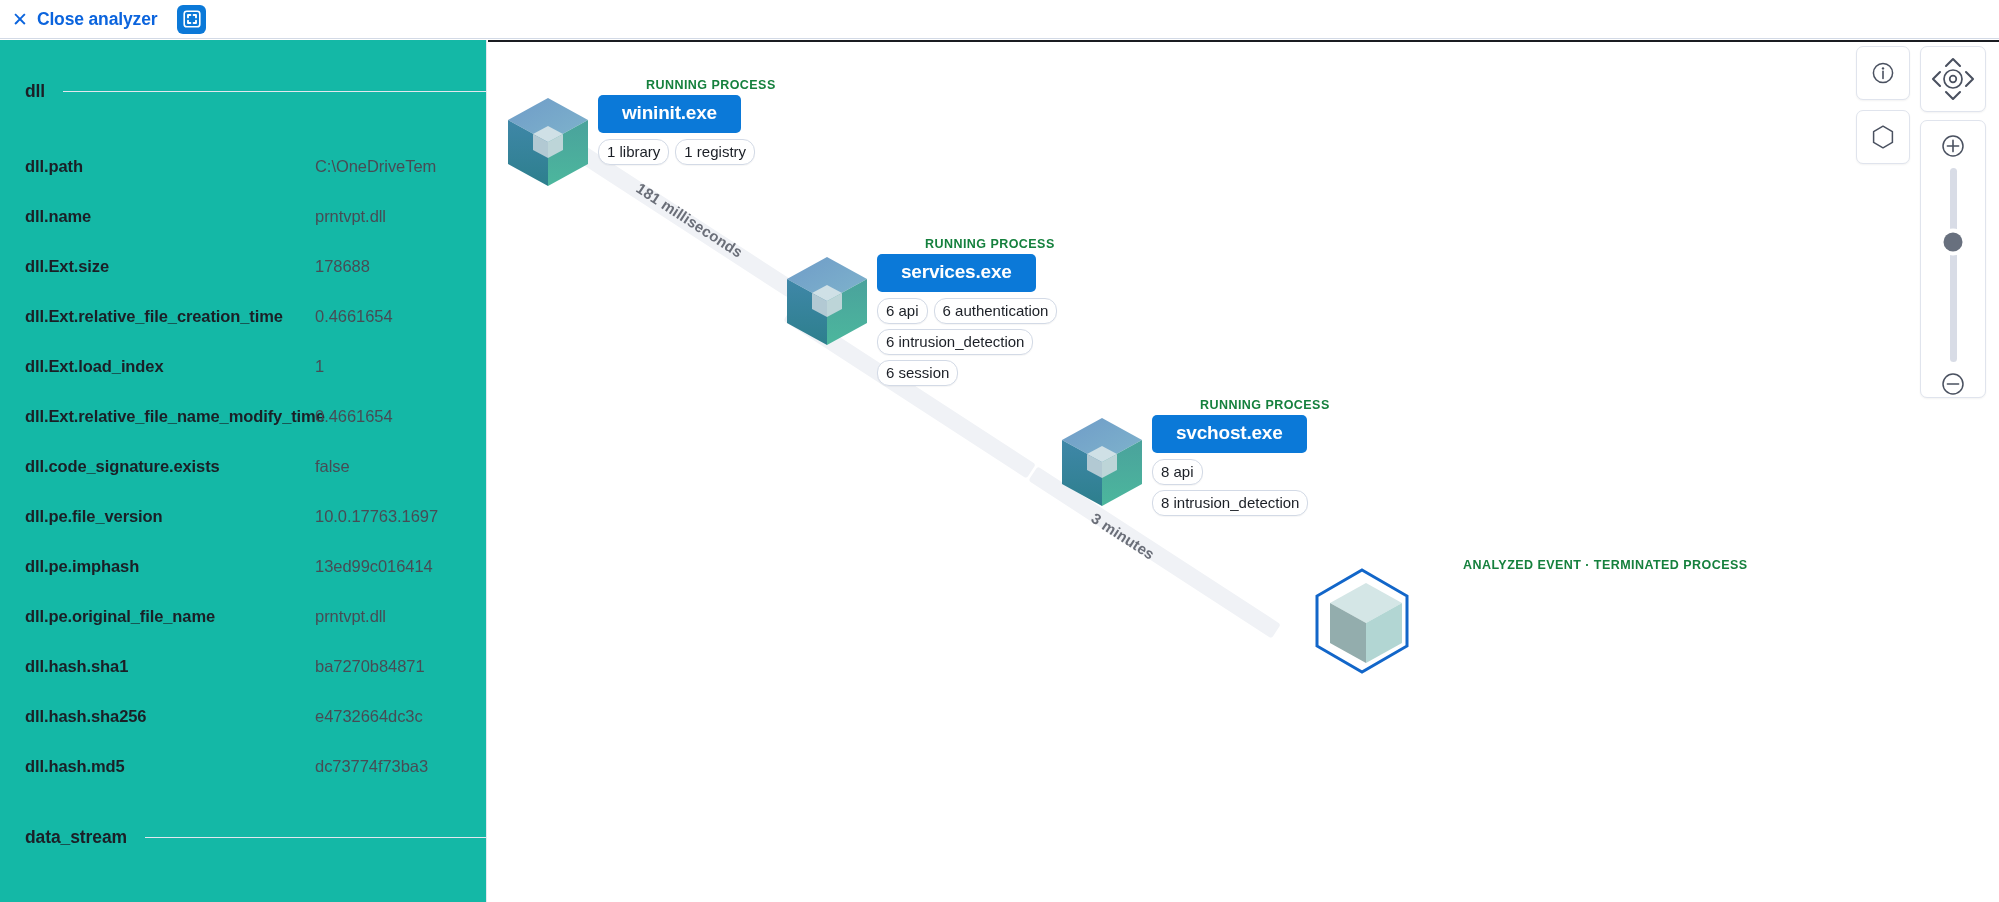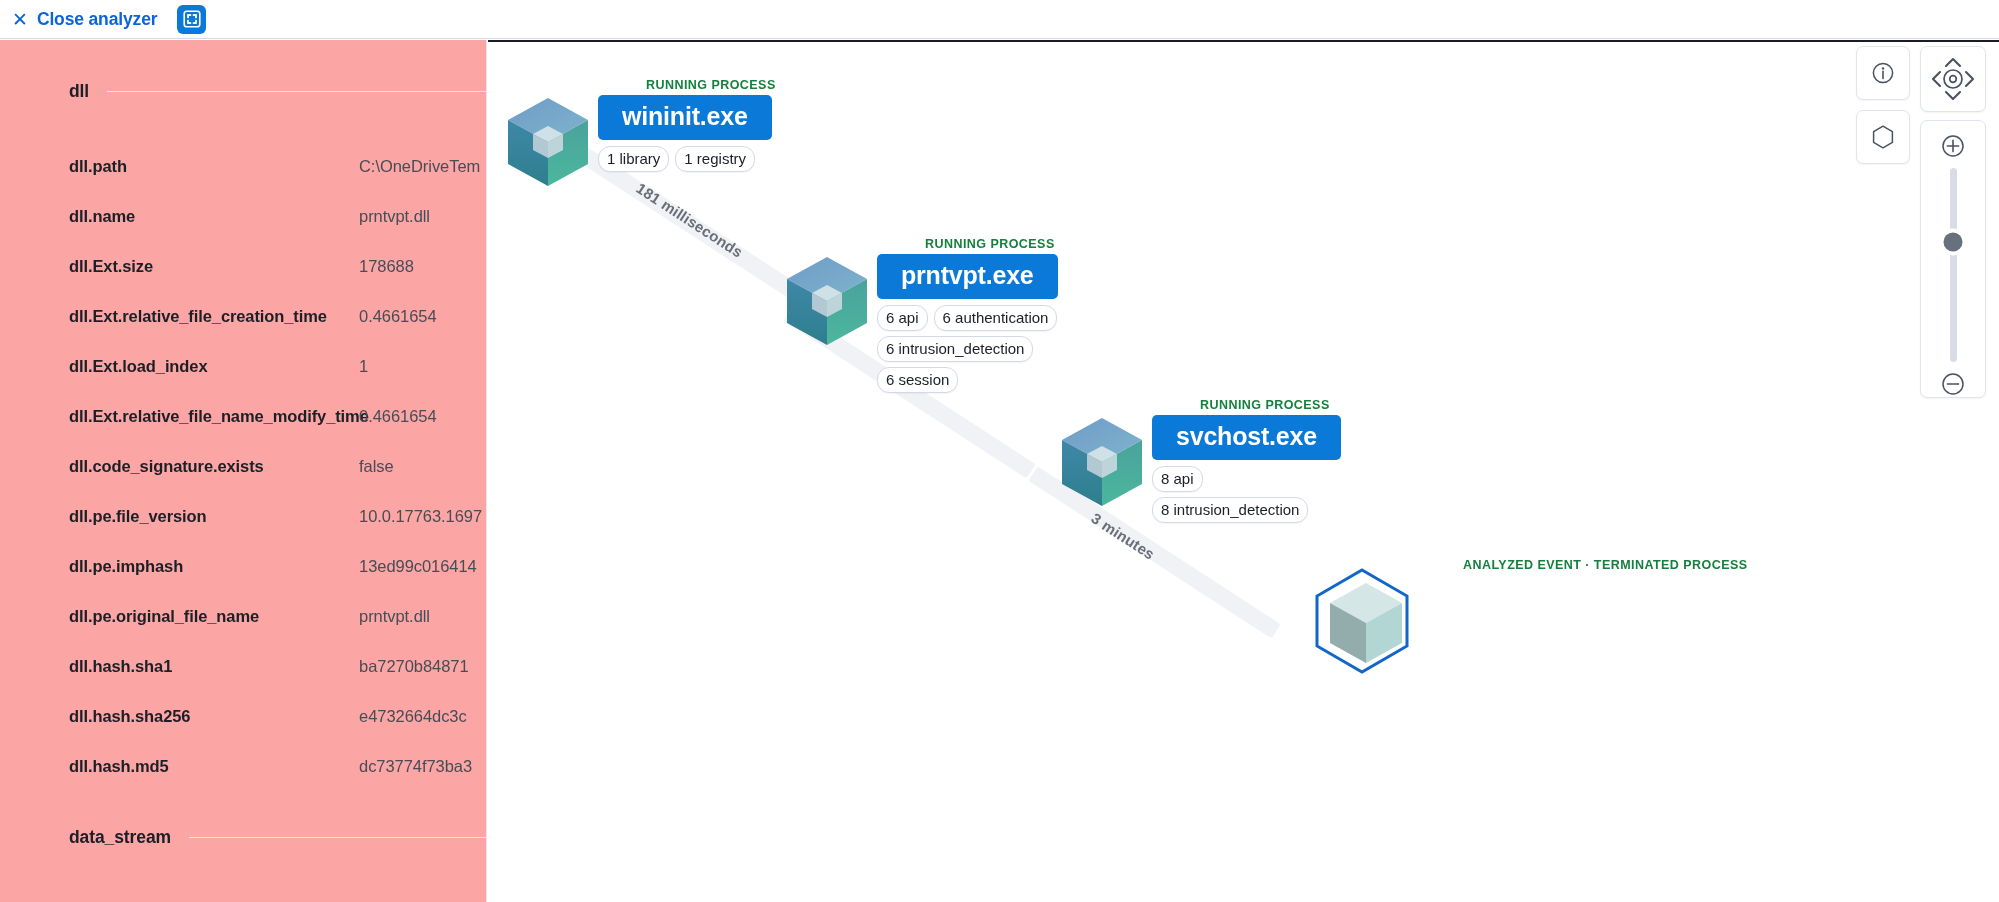--- a/index.html
+++ b/index.html
@@ -33,23 +33,22 @@
   }
   .fs-btn {
     margin-left:20px; width:29px; height:29px; border-radius:6px;
     background:#0b79d8; display:flex; align-items:center; justify-content:center;
     cursor:pointer;
   }
 
   
   .left-panel {
     position:absolute; left:0; top:40px; width:487px; height:862px;
-    background:#fca5a5; overflow:hidden;
+    background:#14b8a6; overflow:hidden;
     border-right: 1px solid #e3e7ef;
-    padding-left: 44px;
   }
   .panel-inner { position:relative; width:700px; padding: 0; }
 
   .row {
     display:flex; align-items:flex-end;
     padding: 0 0 0 25px;
     min-height: 50px;
   }
   .row .key {
     width: 290px; flex:0 0 290px;
@@ -113,21 +112,21 @@
   .node-text { position:absolute; }
   .node-kind {
     font-size:12.5px; font-weight:700; color:#15803d;
     letter-spacing:0.45px; white-space:nowrap;
     margin-bottom:3px;
     margin-left:48px;
   }
   .pill {
     display:inline-block;
     background:#0b79d8; color:#ffffff;
-    font-size:25px; font-weight:700; letter-spacing:-0.2px;
+    font-size:19px; font-weight:700; letter-spacing:-0.2px;
     border-radius:5px;
     padding: 7px 24px 9px 24px;
     white-space:nowrap;
   }
   .pill.analyzed {
     background:#cfe2f3; color:#1058b8;
     font-weight:400; font-size:19.5px;
     padding: 7px 22px 9px 22px;
   }
 
@@ -321,21 +320,21 @@
           <polygon points="42,2 82,24 42,46 2,24" fill="url(#gTop)"></polygon>
           <polygon points="2,24 42,46 42,90 2,68" fill="url(#gL)"></polygon>
           <polygon points="82,24 42,46 42,90 82,68" fill="url(#gR)"></polygon>
           <polygon points="42,30 57,38 42,46 27,38" fill="#cfe0e6"></polygon>
           <polygon points="27,38 42,46 42,62 27,54" fill="#b2c9d3"></polygon>
           <polygon points="57,38 42,46 42,62 57,54" fill="#bdd5d8"></polygon>
         </svg>
       </div>
       <div class="node-text" style="left:92px; top:0px;">
         <div class="node-kind">RUNNING PROCESS</div>
-        <div><span class="pill">prntvpt.exe</span></div>
+        <div><span class="pill">services.exe</span></div>
         <div class="badges">
           <div class="badge-line">
             <span class="badge">6 api</span>
             <span class="badge">6 authentication</span>
           </div>
           <div class="badge-line">
             <span class="badge">6 intrusion_detection</span>
           </div>
           <div class="badge-line">
             <span class="badge">6 session</span>

